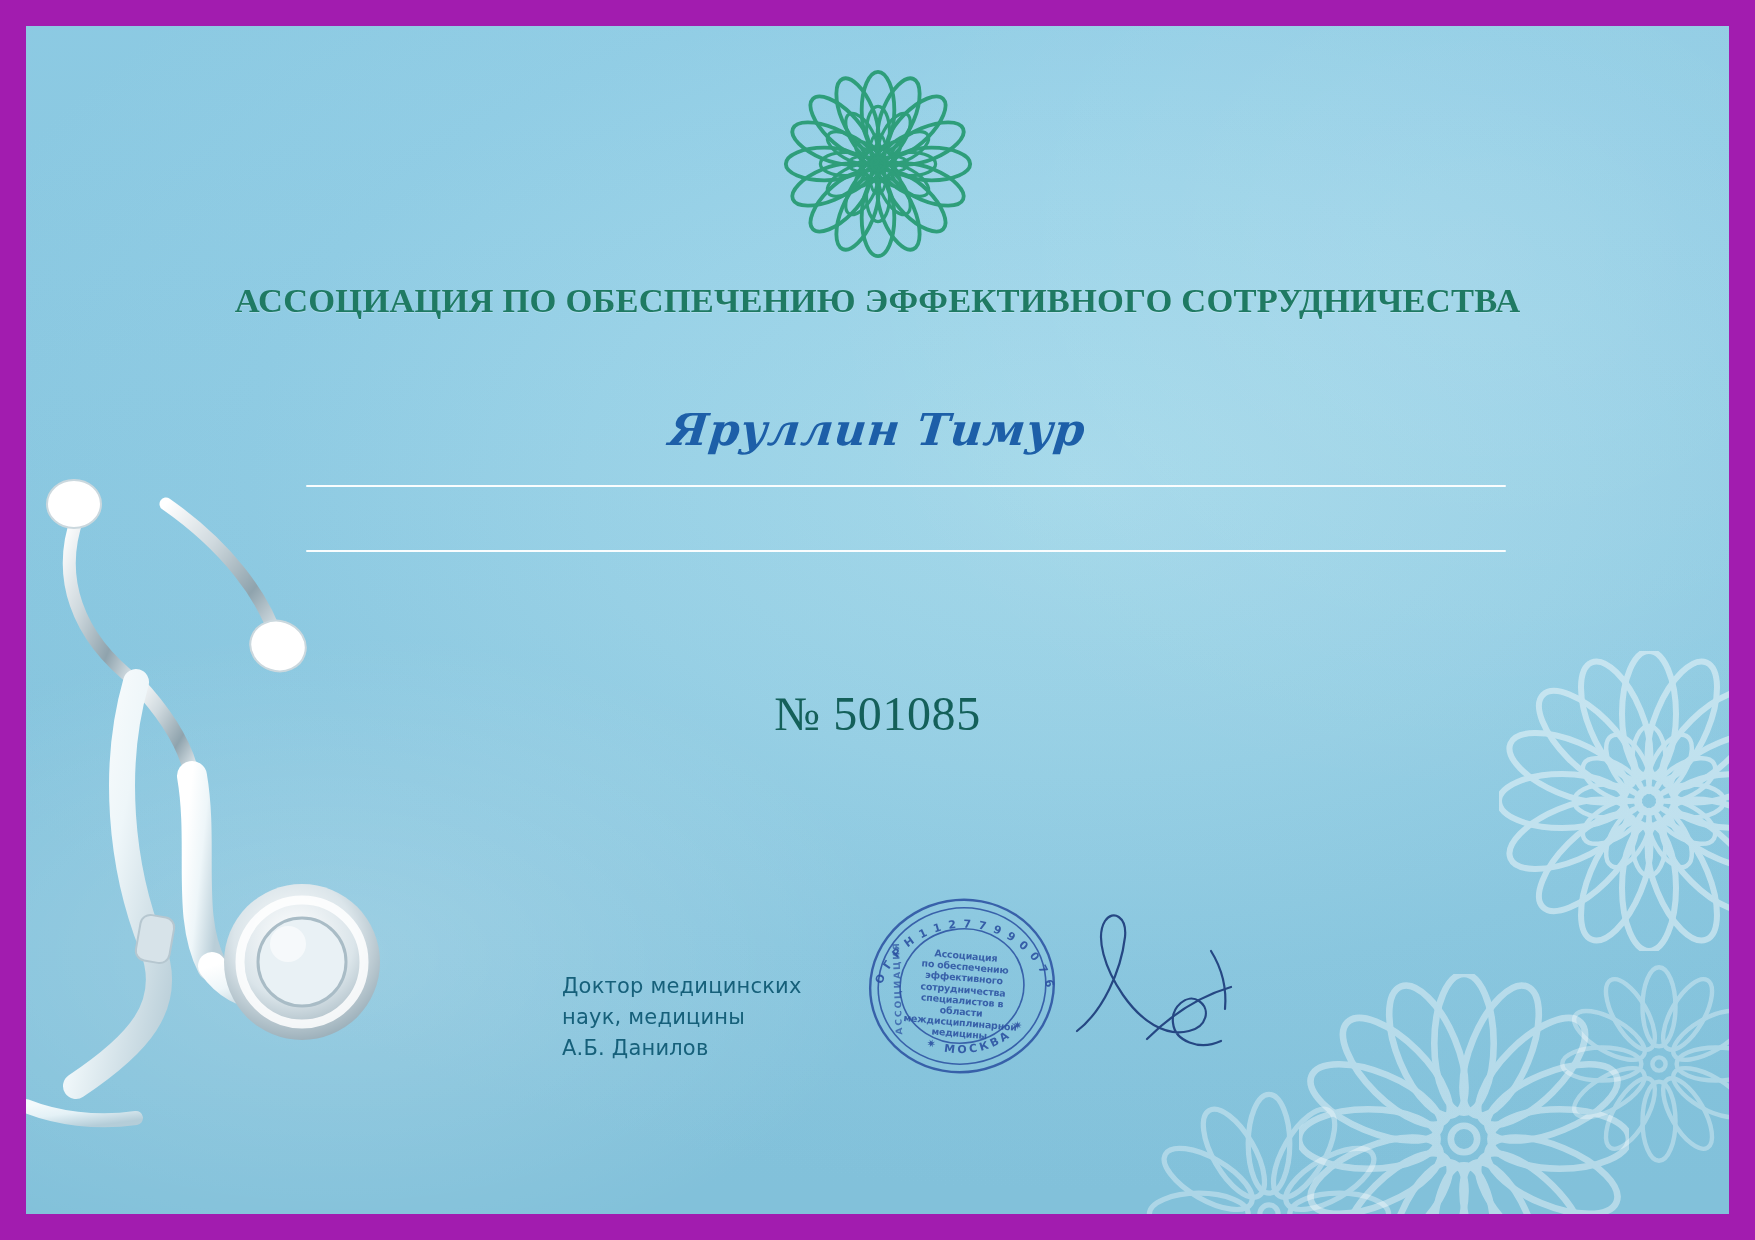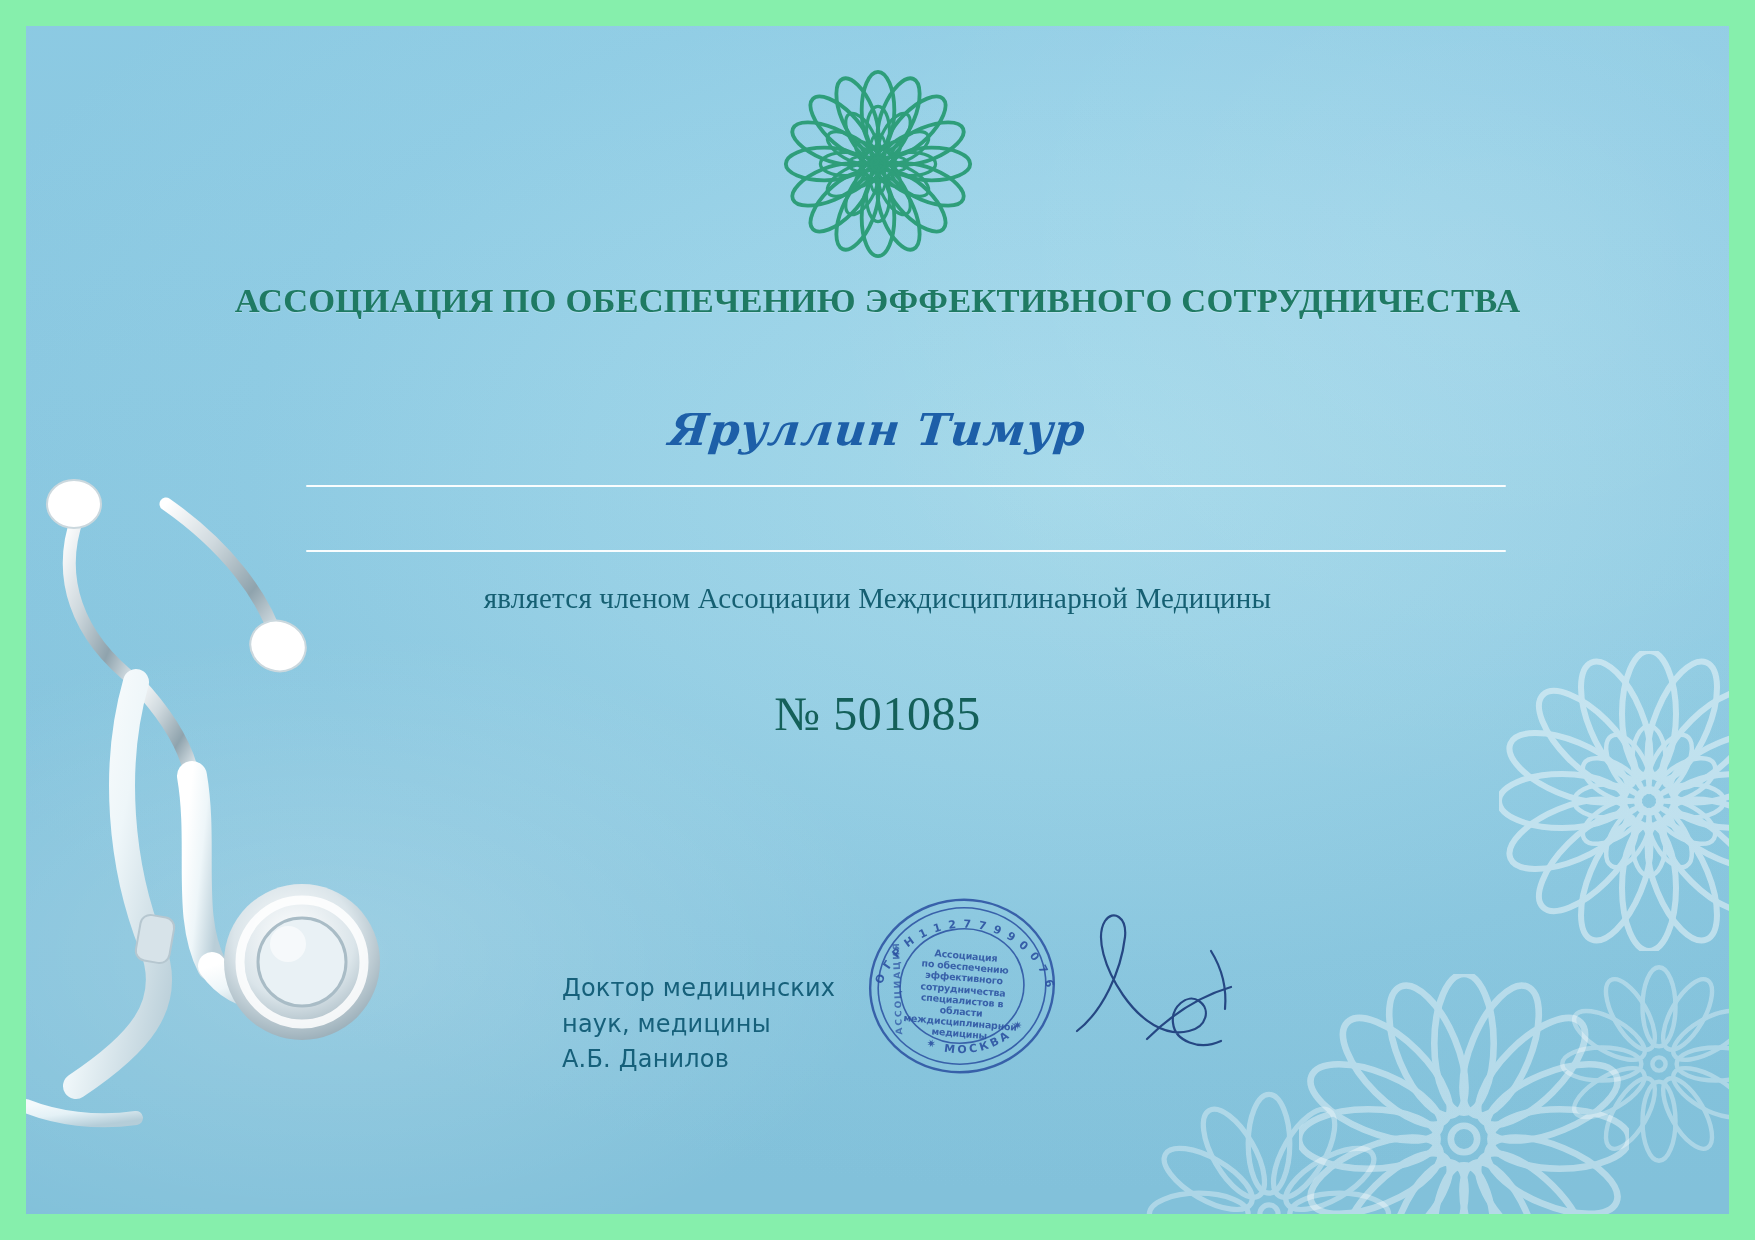--- a/index.html
+++ b/index.html
@@ -11,21 +11,21 @@
     width: 1755px;
     height: 1240px;
     font-family: "Liberation Serif", serif;
     overflow: hidden;
   }
 
   .page {
     position: relative;
     width: 1755px;
     height: 1240px;
-    background: #86efac;
+    background: #a21caf;
     box-sizing: border-box;
   }
 
   
   .certificate {
     position: absolute;
     left: 26px;
     top: 26px;
     width: 1703px;
     height: 1188px;
@@ -145,21 +145,21 @@
     font-size: 48px;
     letter-spacing: 0.6px;
   }
 
   .signature-block {
     position: absolute;
     left: 536px;
     top: 945px;
     color: #16607a;
     font-family: "DejaVu Sans", sans-serif;
-    font-size: 24px;
+    font-size: 21px;
     line-height: 1.48;
     letter-spacing: 0.2px;
   }
   .signature-block .sig-line { display: block; }
 
   
   .stamp {
     position: absolute;
     left: 828px;
     top: 862px;
@@ -405,21 +405,20 @@
 
     <div class="org-title">
       <span class="line">АССОЦИАЦИЯ ПО ОБЕСПЕЧЕНИЮ ЭФФЕКТИВНОГО СОТРУДНИЧЕСТВА</span>
     </div>
 
     <div class="recipient-name">Яруллин Тимур</div>
 
     <div class="rule rule-1"></div>
     <div class="rule rule-2"></div>
 
-    <div class="member-line">является членом Ассоциации Междисциплинарной Медицины</div>
 
     <div class="cert-number">№ 501085</div>
 
     <div class="signature-block">
       <span class="sig-line">Доктор медицинских</span>
       <span class="sig-line">наук, медицины</span>
       <span class="sig-line">А.Б. Данилов</span>
     </div>
 
     <div class="stamp">

